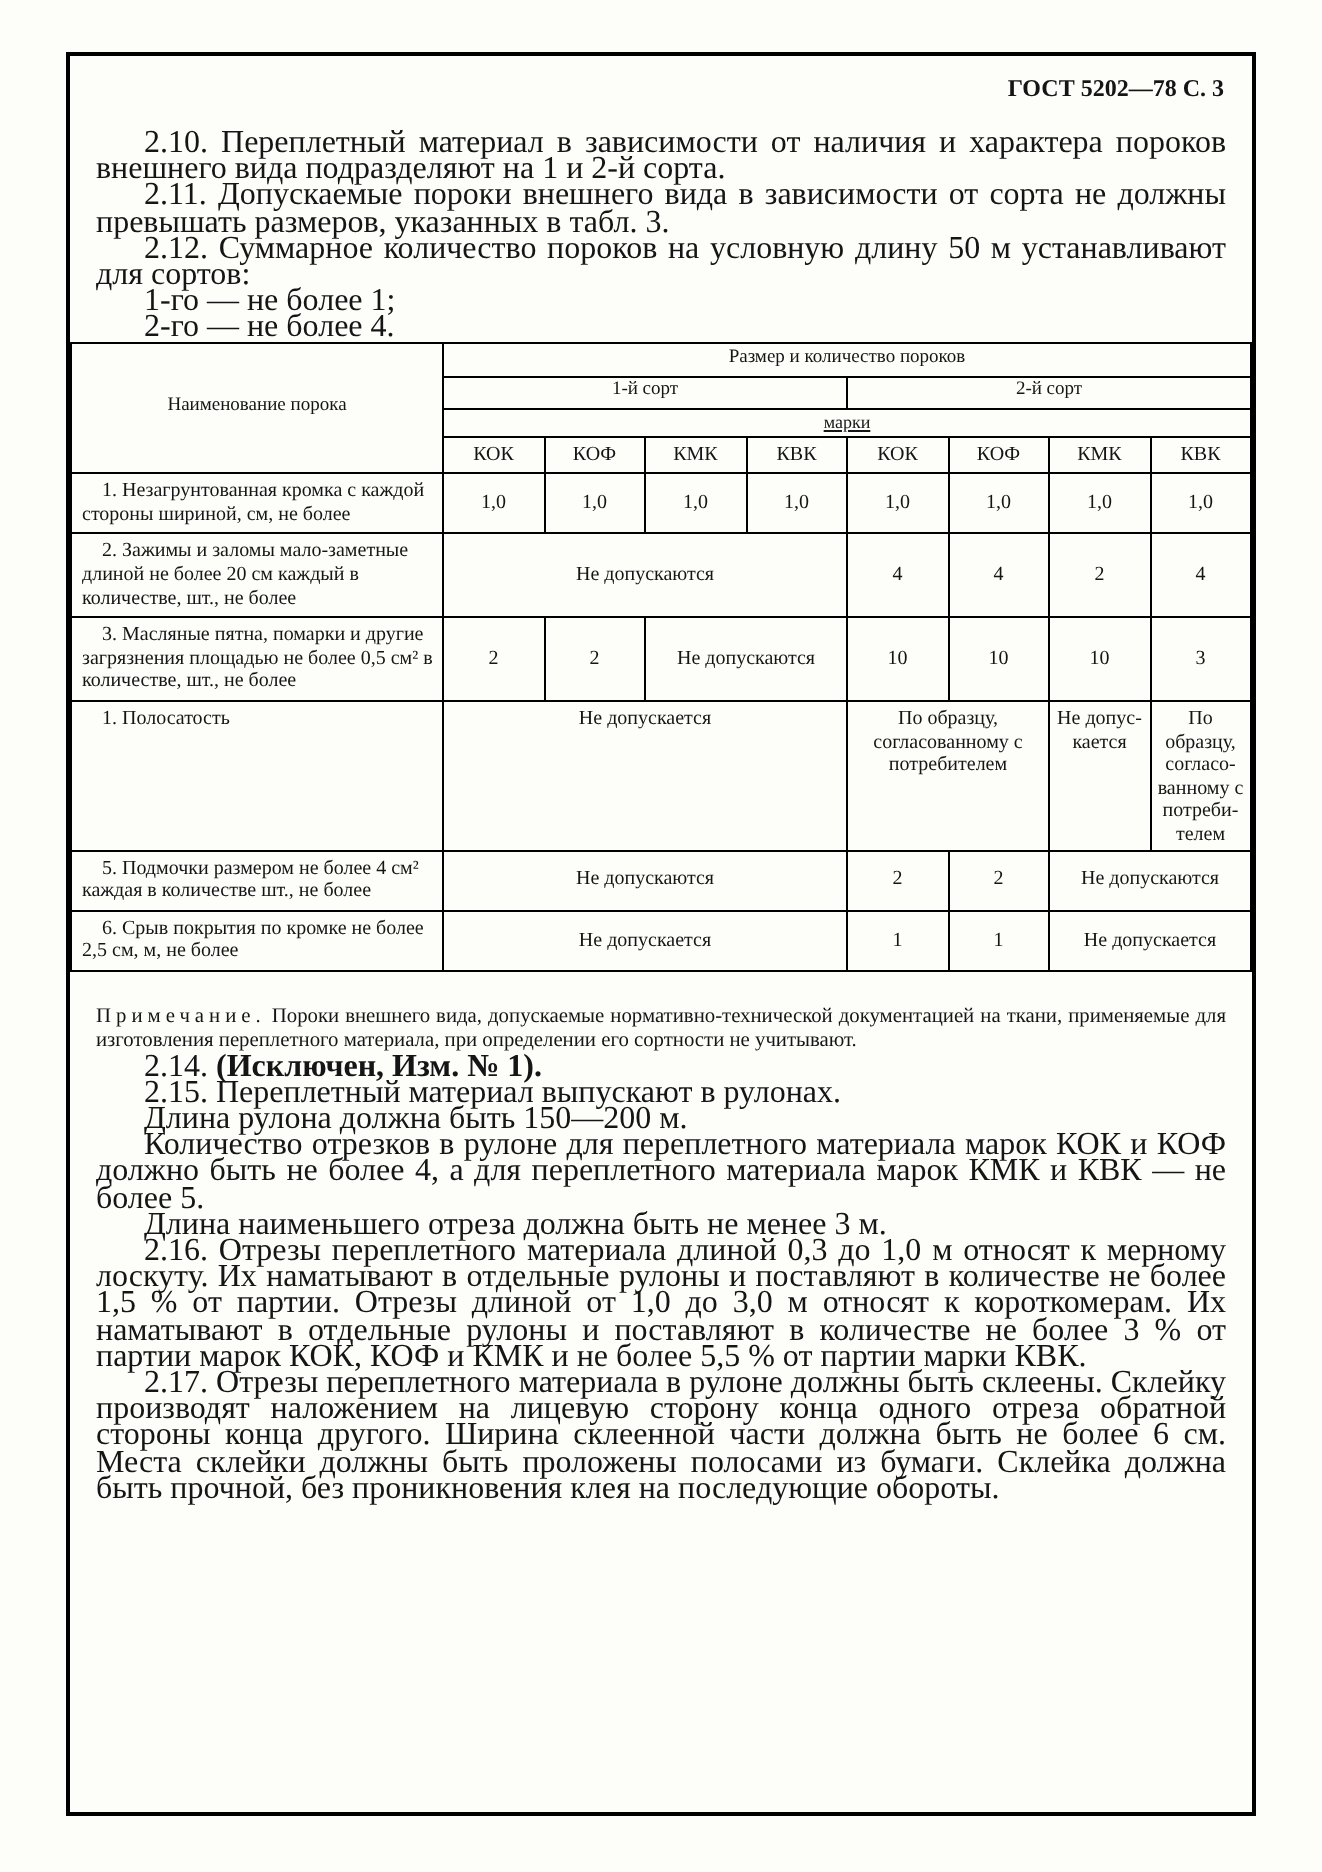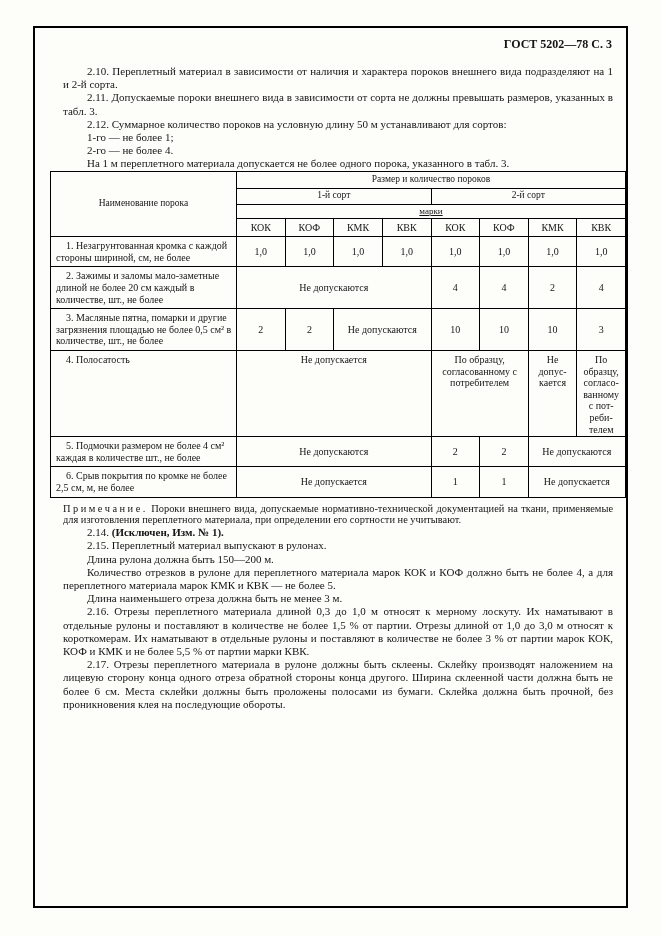--- a/index.html
+++ b/index.html
@@ -15,31 +15,30 @@
     width: 661px; height: 936px;
     background: #fdfdfa;
     overflow: hidden;
   }
   .frame {
     position: absolute;
     left: 33px; top: 26px;
     width: 595px; height: 882px;
     border: 2px solid #000;
     overflow: hidden;
-    padding-left: 15px;
   }
   .gost-header {
     text-align: right;
     font-weight: bold;
     font-size: 12px;
     margin: 9px 14px 0 0;
   }
   .content { margin-top: 13px; }
   p.body {
-    font-size: 11px;
+    font-size: 16px;
     line-height: 13.2px;
     text-align: justify;
     margin: 0 13px;
     text-indent: 24px;
   }
   p.body.mt { margin-top: 12px; }
   .bold { font-weight: bold; }
   .tbl-caption {
     text-align: right;
     font-size: 11px;
@@ -70,39 +69,38 @@
     text-align: left;
     vertical-align: top;
     padding: 3px 4px 3px 5px;
     text-indent: 10px;
   }
   .defects tr.top-row td { vertical-align: top; padding-top: 3px; }
   .note {
     font-size: 10.4px;
     line-height: 11.8px;
     text-align: justify;
-    margin: 5px 13px 0 13px;
+    margin: 17px 13px 0 13px;
   }
   .note-label { letter-spacing: 2.5px; }
 </style>
 </head>
 <body>
 
 <div class="page">
   <div class="frame">
 
     <div class="gost-header">ГОСТ 5202—78 С. 3</div>
 
     <div class="content">
       <p class="body">2.10. Переплетный материал в зависимости от наличия и характера пороков внешнего вида подразделяют на 1 и 2-й сорта.</p>
       <p class="body">2.11. Допускаемые пороки внешнего вида в зависимости от сорта не должны превышать размеров, указанных в табл. 3.</p>
       <p class="body">2.12. Суммарное количество пороков на условную длину 50 м устанавливают для сортов:</p>
       <p class="body">1-го — не более 1;</p>
       <p class="body">2-го — не более 4.</p>
-      <p class="body">На 1 м переплетного материала допускается не более одного порока, указанного в табл. 3.</p>
 
 
       <table class="defects">
         <colgroup>
           <col style="width:186px">
           <col>
             <col>
             <col>
             <col>
             <col>
@@ -157,21 +155,21 @@
             <td class="name">3. Масляные пятна, помарки и другие загрязнения площадью не более 0,5 см² в количестве, шт., не более</td>
             <td>2</td>
             <td>2</td>
             <td colspan="2">Не допускаются</td>
             <td>10</td>
             <td>10</td>
             <td>10</td>
             <td>3</td>
           </tr>
           <tr class="top-row">
-            <td class="name">4. Полосатость</td>
+            <td class="name">1. Полосатость</td>
             <td colspan="4">Не допускается</td>
             <td colspan="2">По образцу, согласованному с потребителем</td>
             <td>Не допус­кается</td>
             <td>По образцу, согласо­ванному с пот­реби­телем</td>
           </tr>
           <tr>
             <td class="name">5. Подмочки размером не более 4 см² каждая в количестве шт., не более</td>
             <td colspan="4">Не допускаются</td>
             <td>2</td>
             <td>2</td>

